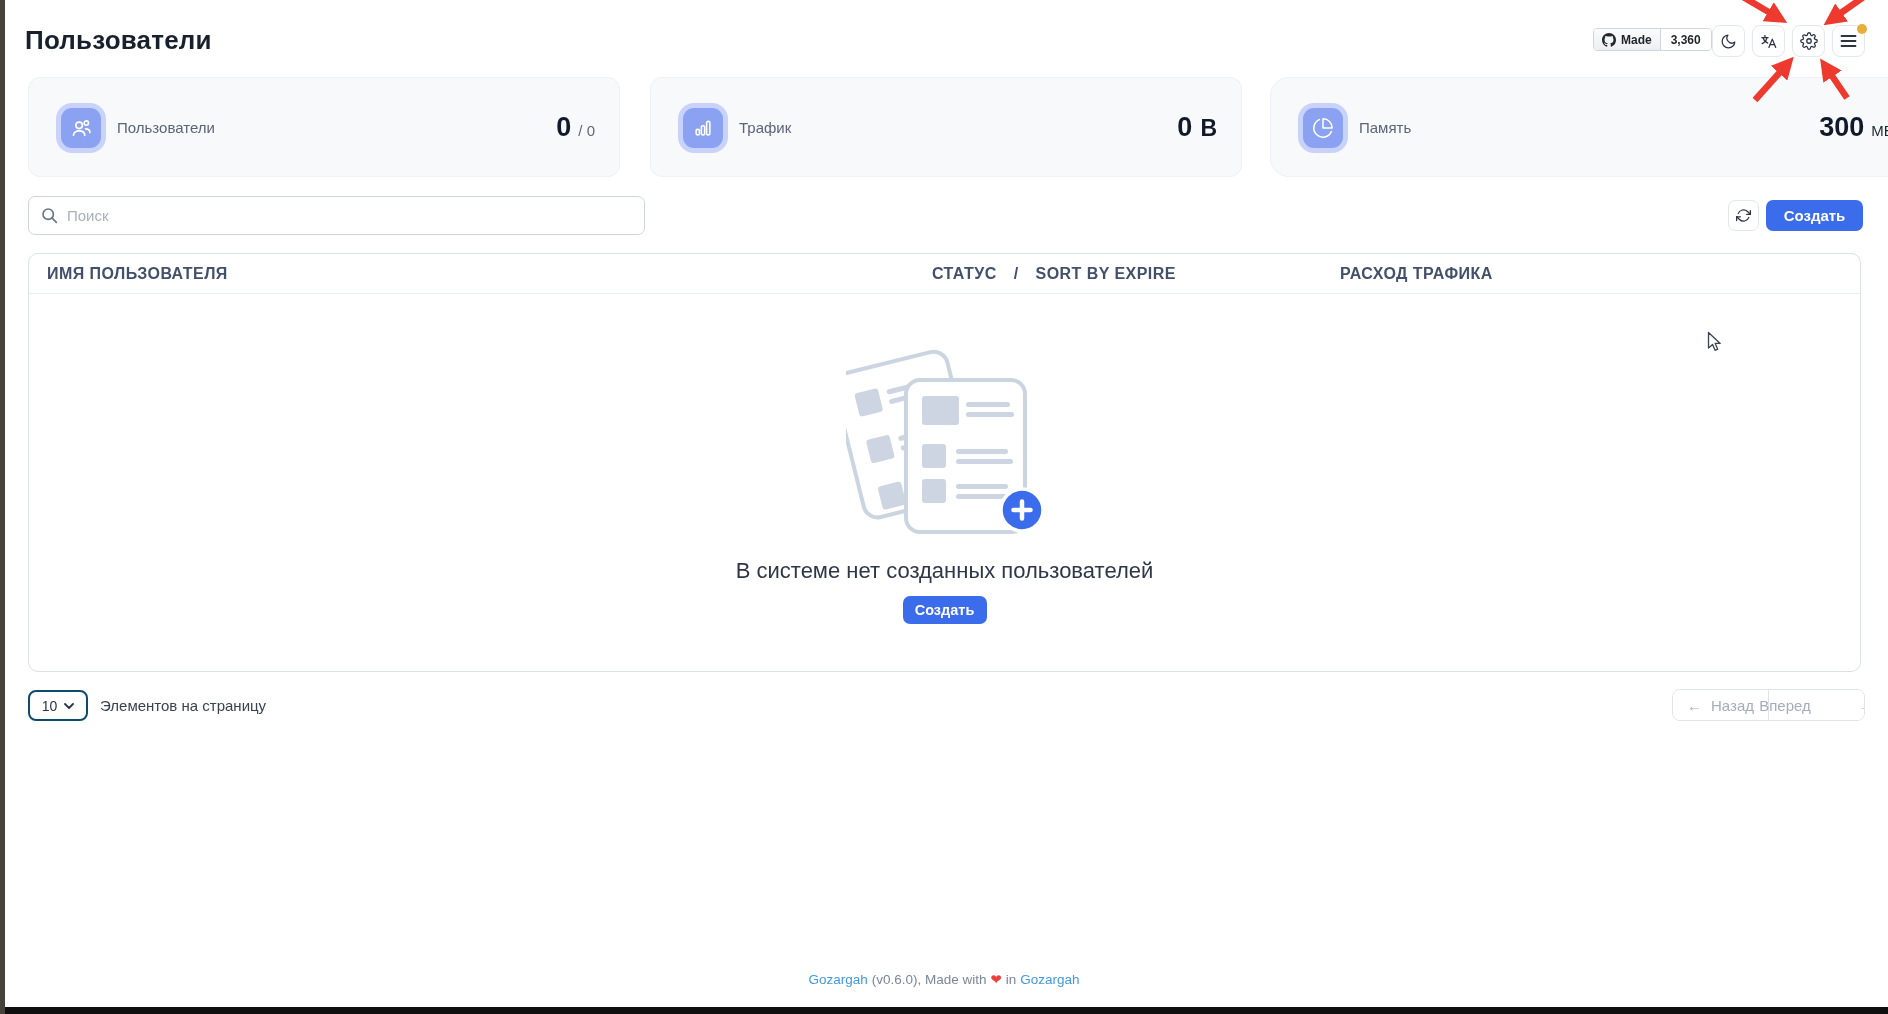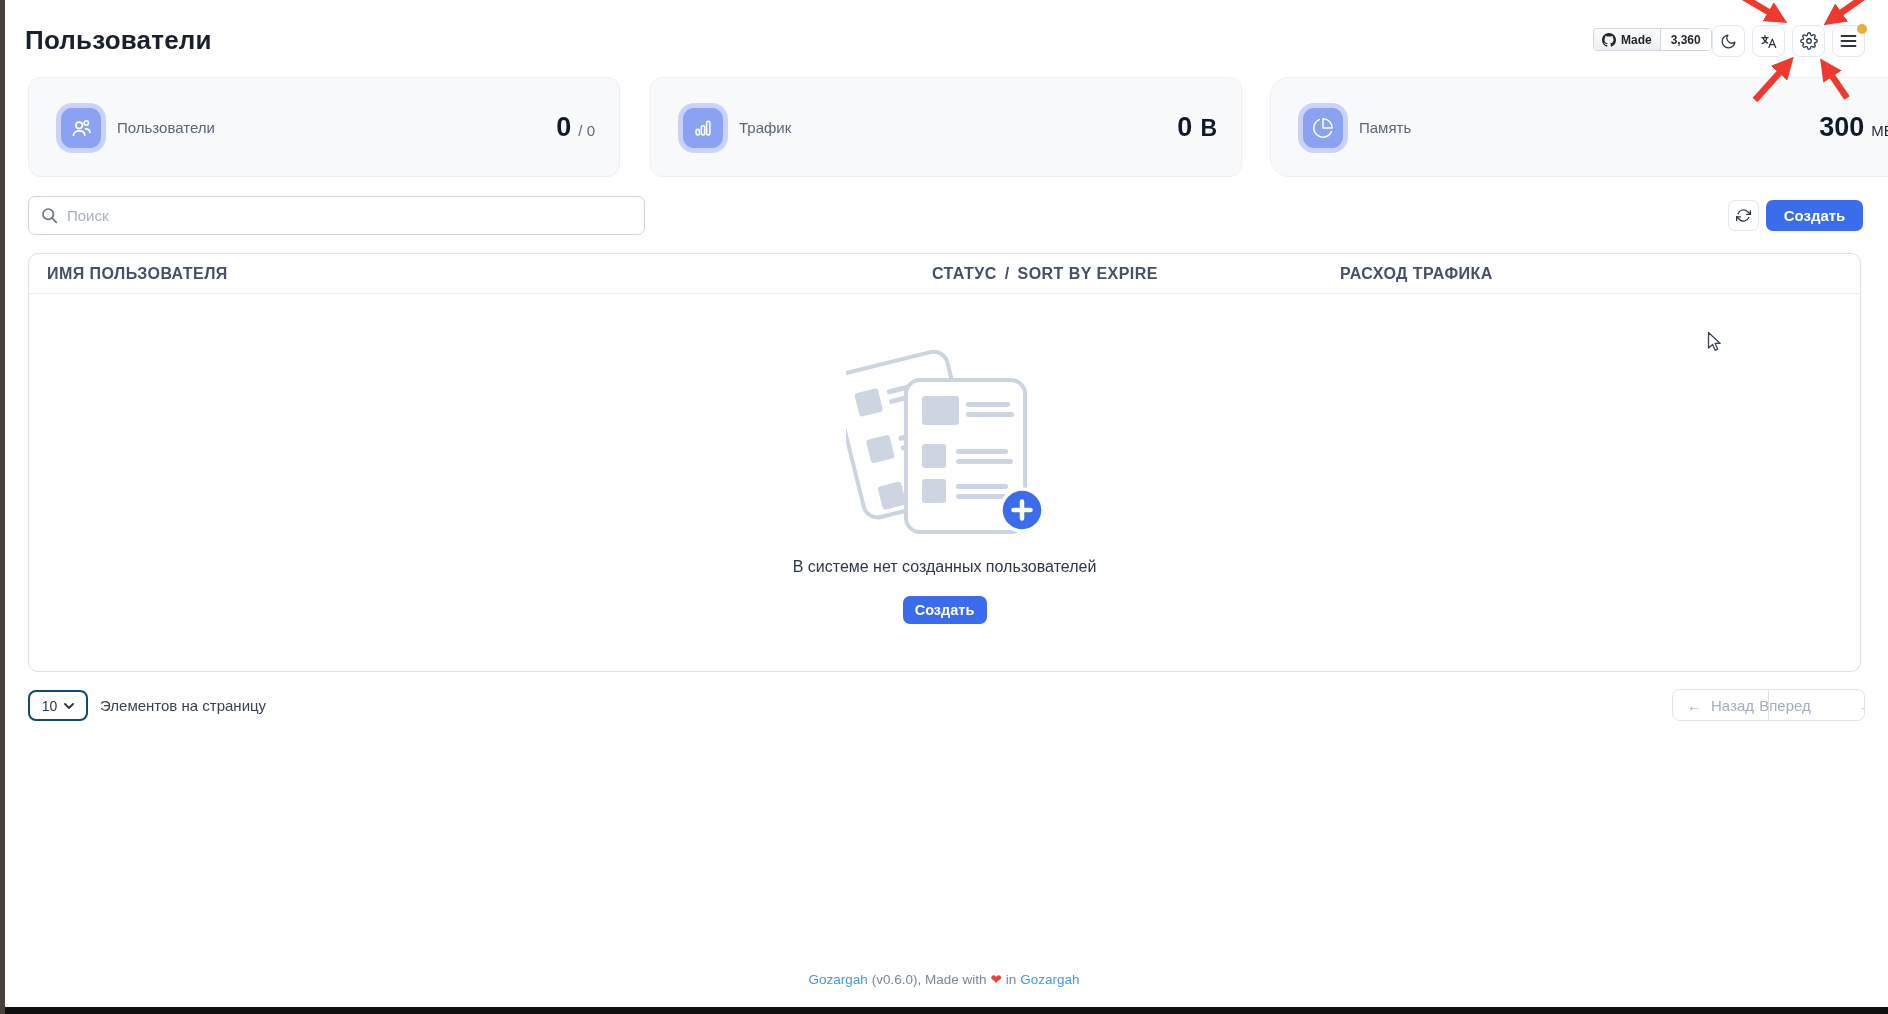--- a/index.html
+++ b/index.html
@@ -40,25 +40,25 @@
   .search input { border:none; outline:none; flex:1; font-size:15px; color:#2d3748; font-family:"Liberation Sans", sans-serif; background:transparent; }
   .search input::placeholder { color:#a7b0bf; }
   .refresh-btn { position:absolute; left:1728px; top:200px; width:31px; height:31px; background:#fff; border:1px solid #e3e7ee; border-radius:7px; display:flex; align-items:center; justify-content:center; cursor:pointer; }
   .create-btn { position:absolute; left:1766px; top:200px; width:97px; height:31px; background:#3b6cec; border:none; border-radius:7px; color:#fff; font-size:15px; font-weight:700; font-family:"Liberation Sans", sans-serif; cursor:pointer; }
 
   
   .table-card { position:absolute; left:28px; top:253px; width:1833px; height:419px; border:1px solid #dce0e7; border-radius:10px; background:#fff; }
   .thead { position:relative; height:40px; border-bottom:1px solid #e9ecf1; }
   .th { position:absolute; top:0; height:40px; display:flex; align-items:center; font-size:16px; font-weight:700; letter-spacing:.45px; color:#42506a; cursor:pointer; }
   .th.t1 { left:18px; }
-  .th.t2 { left:903px; gap:8px; }
+  .th.t2 { left:903px; gap:17px; }
   .th.t3 { left:1311px; }
 
   .empty-illustration { position:absolute; left:817px; top:92px; width:200px; height:200px; }
-  .empty-msg { position:absolute; left:0; top:304px; width:100%; text-align:center; font-size:16px; font-weight:500; color:#2d3748; }
+  .empty-msg { position:absolute; left:0; top:304px; width:100%; text-align:center; font-size:22px; font-weight:500; color:#2d3748; }
   .empty-create { position:absolute; left:calc(50% - 42px); top:342px; width:84px; height:28px; background:#3b6cec; border:none; border-radius:7px; color:#fff; font-size:14.5px; font-weight:700; font-family:"Liberation Sans", sans-serif; cursor:pointer; }
 
   
   .page-size { position:absolute; left:28px; top:690px; width:60px; height:31px; border:2px solid #0c4a6e; border-radius:8px; background:#fff; display:flex; align-items:center; justify-content:center; gap:7px; font-size:14px; color:#2b3445; cursor:pointer; }
   .per-page { position:absolute; left:100px; top:690px; height:31px; display:flex; align-items:center; font-size:15px; color:#39424f; }
   .pager { position:absolute; left:1672px; top:689px; height:32px; display:flex; border:1px solid #e0e4ea; border-radius:8px; background:#fff; overflow:hidden; }
   .pager-btn { display:flex; align-items:center; justify-content:center; gap:9px; width:95px; font-size:15px; color:#a4adbc; background:#fff; border:none; font-family:"Liberation Sans", sans-serif; cursor:pointer; }
   .pager-btn.next { border-left:1px solid #e0e4ea; width:96px;gap:48px; }
 
   

